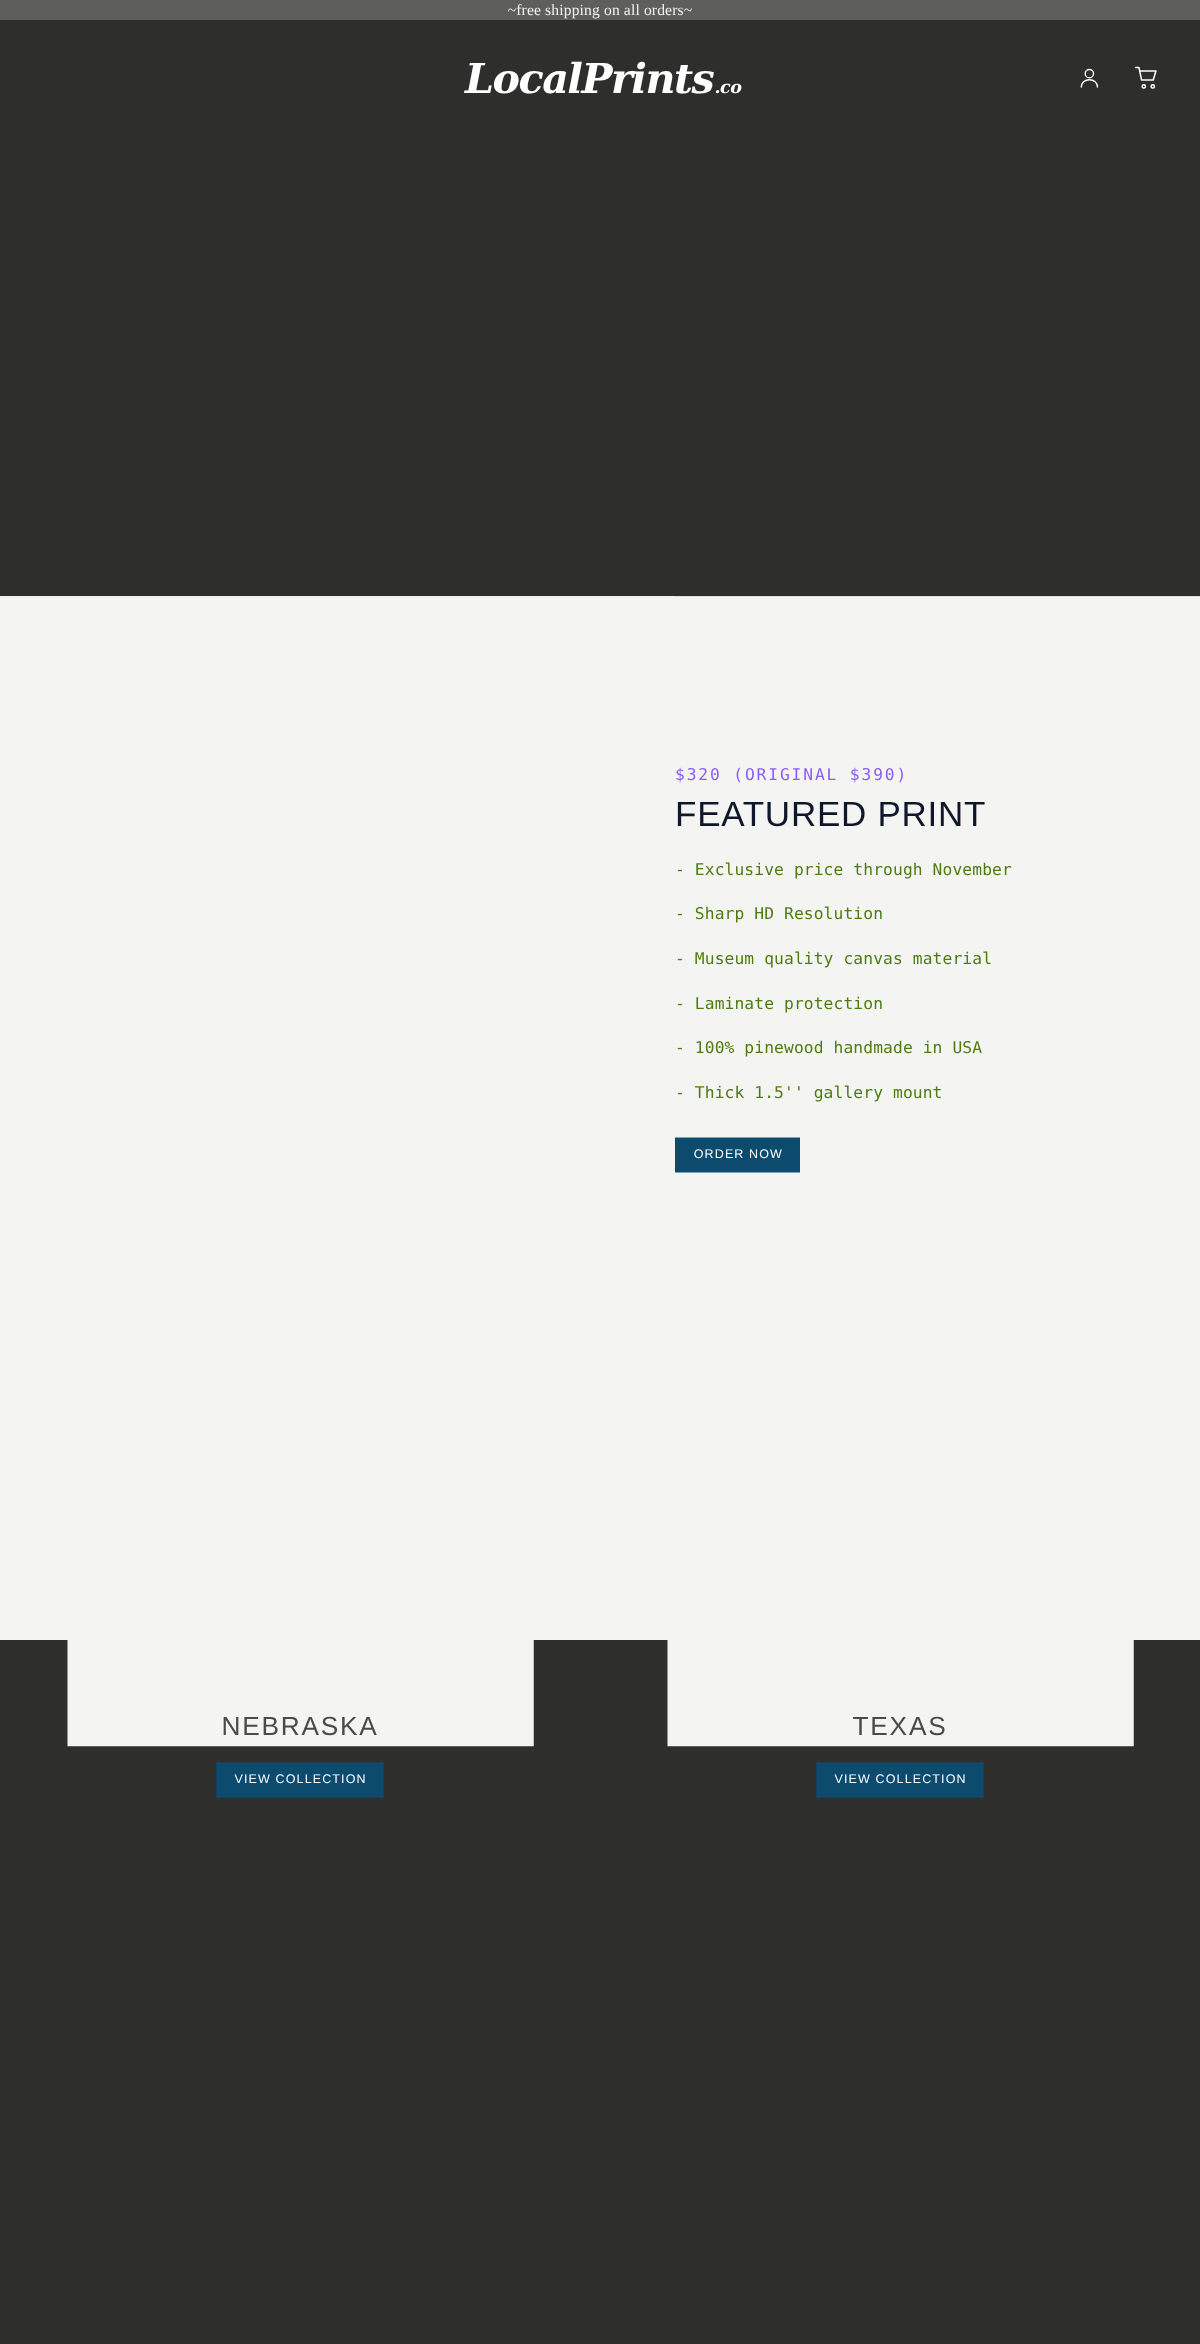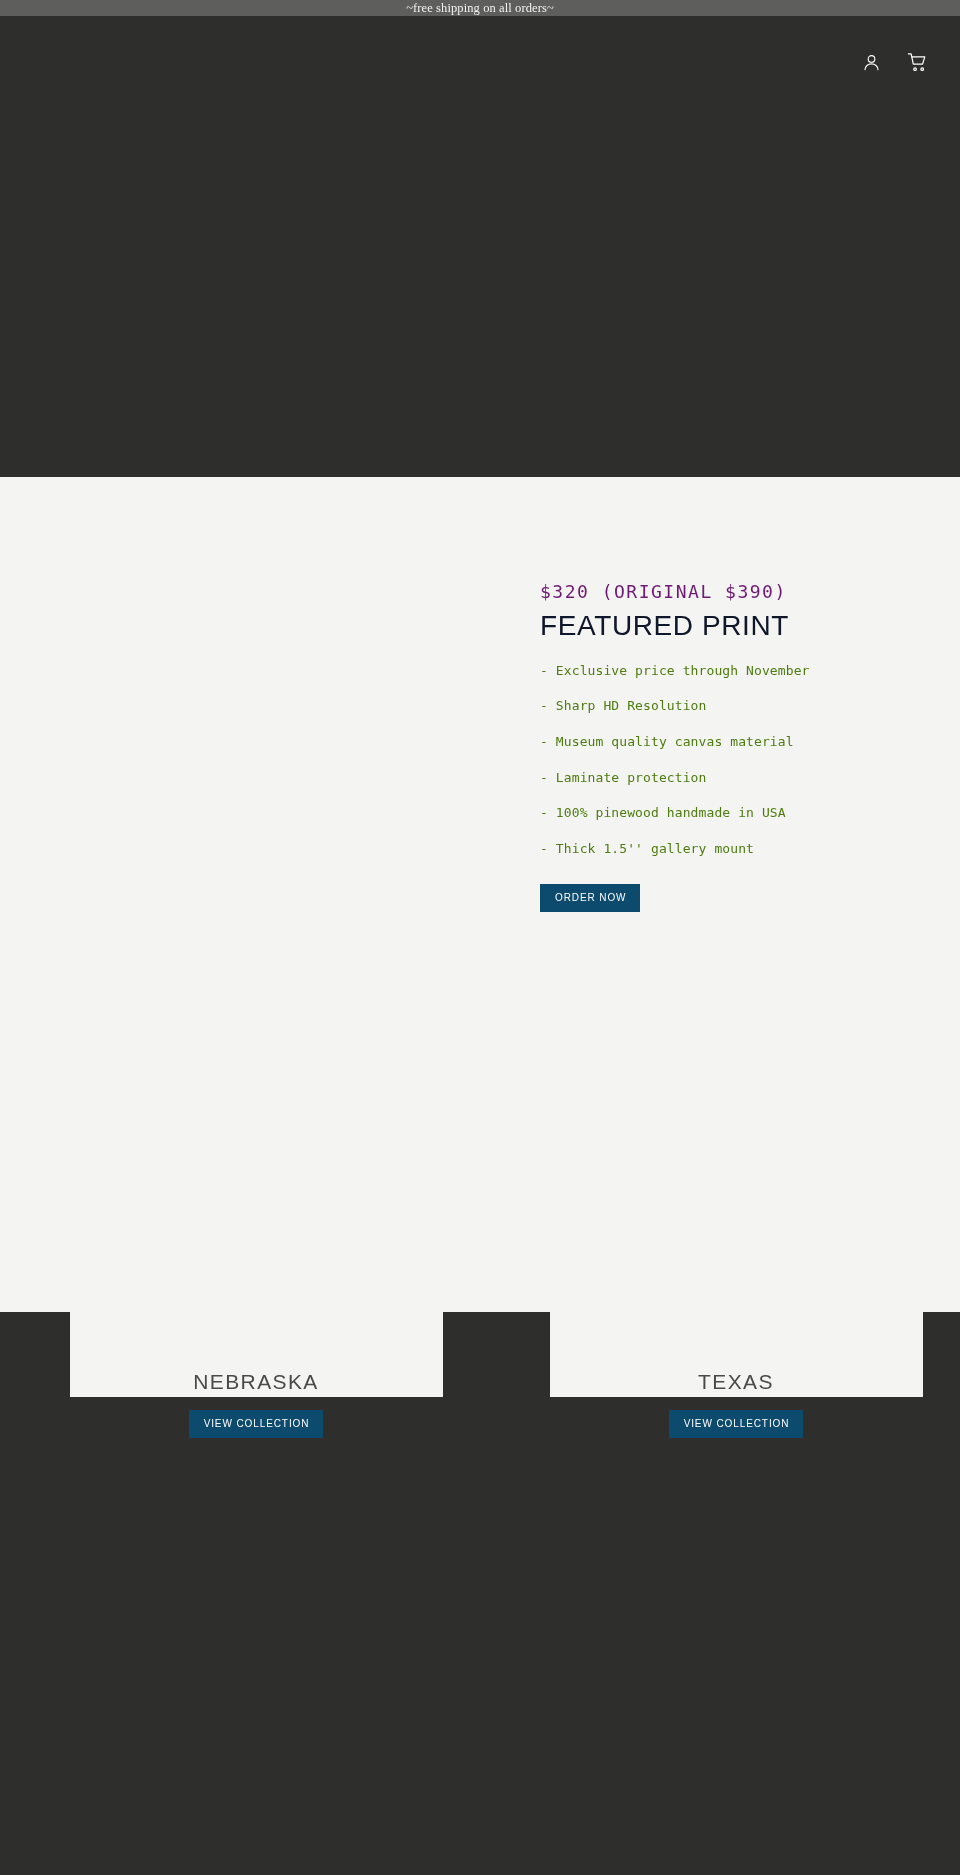--- a/index.html
+++ b/index.html
@@ -133,24 +133,25 @@
     flex: 0 0 540px;
     background: #f4f4f2;
   }
   .featured-info {
     flex: 1;
     padding-top: 104px;
     padding-left: 0;
   }
   .price-line {
     font-family: "DejaVu Sans Mono", "Liberation Mono", monospace;
-    font-size: 18px;
-    color: #701a75;
+    font-size: 13px;
+    color: #8b5cf6;
     letter-spacing: 1.5px;
     margin-bottom: 9px;
+    margin-top: 32px;
   }
   .featured-title {
     font-size: 28px;
     font-weight: 400;
     color: #0f172a;
     letter-spacing: .6px;
     line-height: 1.1;
     margin-bottom: 21px;
   }
   .feature-list { list-style: none; }
@@ -178,21 +179,21 @@
   }
   .order-btn { margin-top: 8px; }
 
   
   .collections {
     display: flex;
     position: absolute;
     left: 0;
     right: 0;
     top: 500px;
-    padding: 0 16px;
+    padding: 0 0px;
   }
   .collection-col {
     width: 480px;
     flex: 0 0 480px;
     display: flex;
     flex-direction: column;
     align-items: center;
   }
   .collection-media {
     width: 373px;
@@ -221,20 +222,24 @@
 <div class="page">
 
   <div class="announcement-bar">
     <span class="announcement-text">~free shipping on all orders~</span>
   </div>
 
   <div class="hero-wrap">
 
     <header class="site-header">
 
+      <a class="logo" href="#">
+        <span class="logo-main">LocalPrints</span>
+        <span class="logo-suffix">.co</span>
+      </a>
 
       <div class="header-actions">
 
         <button class="icon-btn">
           <span>
             <svg width="19" height="19" viewBox="0 0 24 24" fill="none" stroke="currentColor" stroke-width="1.4" stroke-linecap="round" stroke-linejoin="round">
               <circle cx="12" cy="7.5" r="4.2"></circle>
               <path d="M3.8 21c0-4.3 3.7-7.3 8.2-7.3s8.2 3 8.2 7.3"></path>
             </svg>
           </span>

